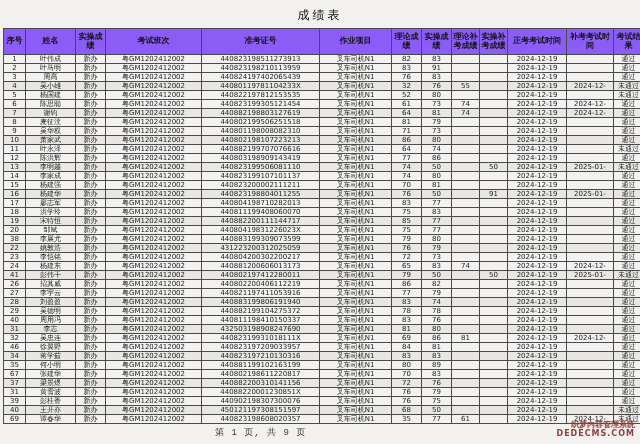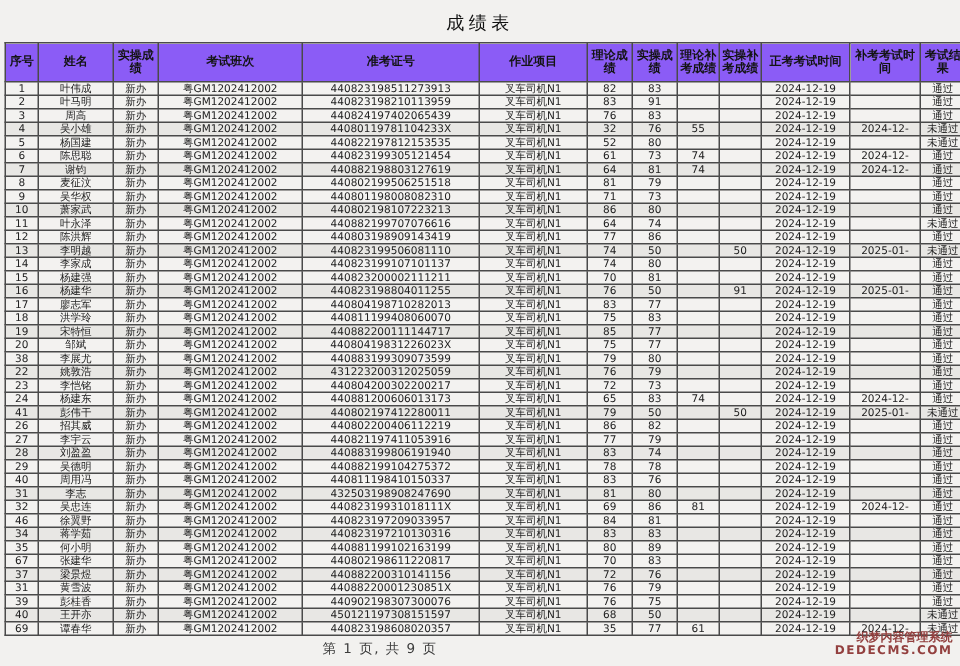--- a/index.html
+++ b/index.html
@@ -52,20 +52,21 @@
     color:#222;
   }
   table.scores tr.striped td{background:#e8e7e4;}
   .footer{
     position:absolute;
     left:215px;
     top:426px;
     font-size:9px;
     color:#3c3c3c;
     letter-spacing:1px;
+    font-family:Liberation Mono, monospace;
   }
   .watermark{
     position:absolute;
     right:5px;
     top:420px;
     text-align:right;
     font-weight:bold;
     line-height:9px;
   }
   .watermark .wm1{font-size:8px;}

